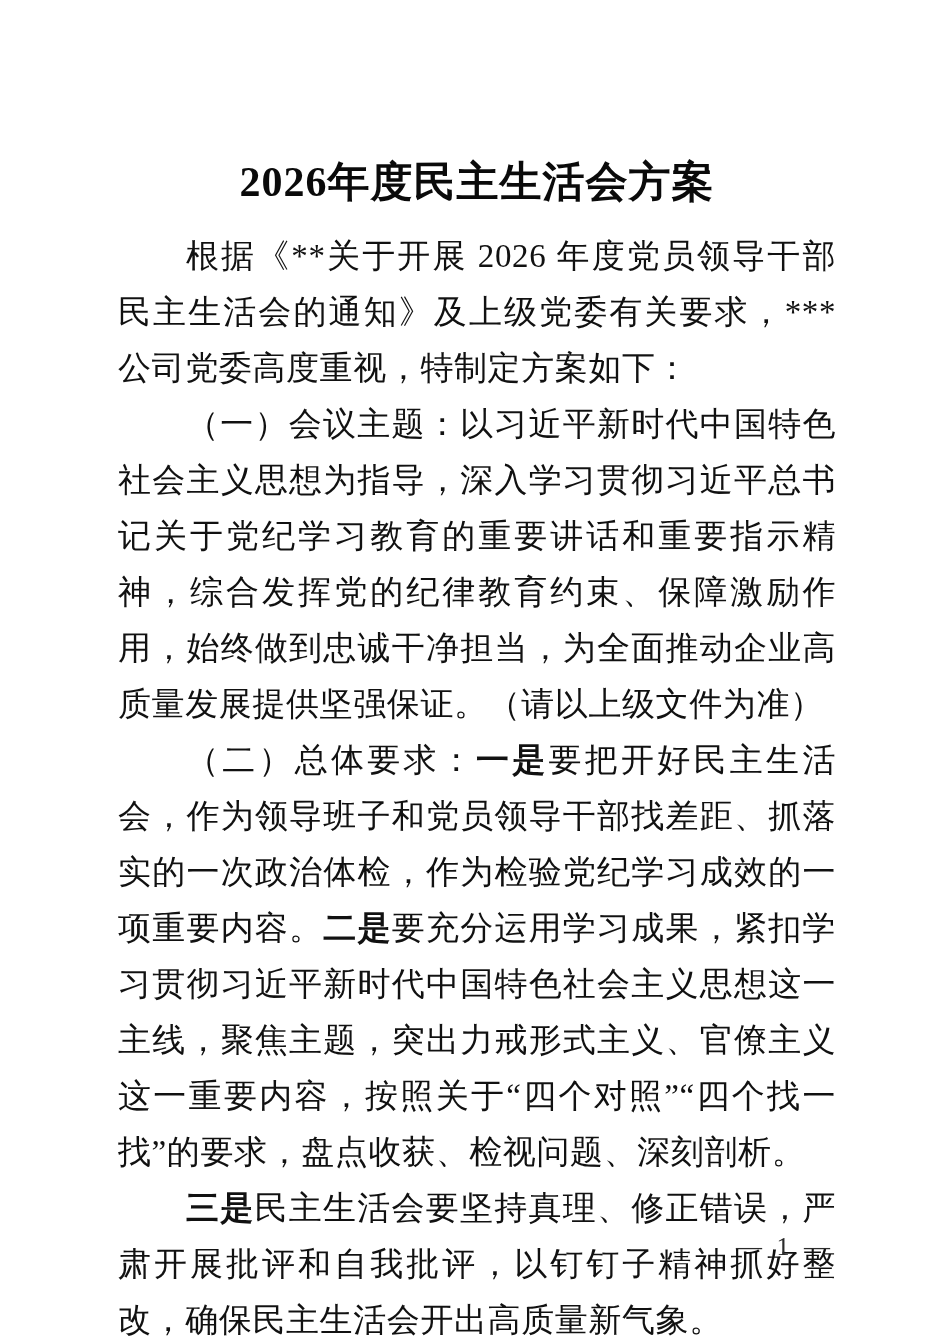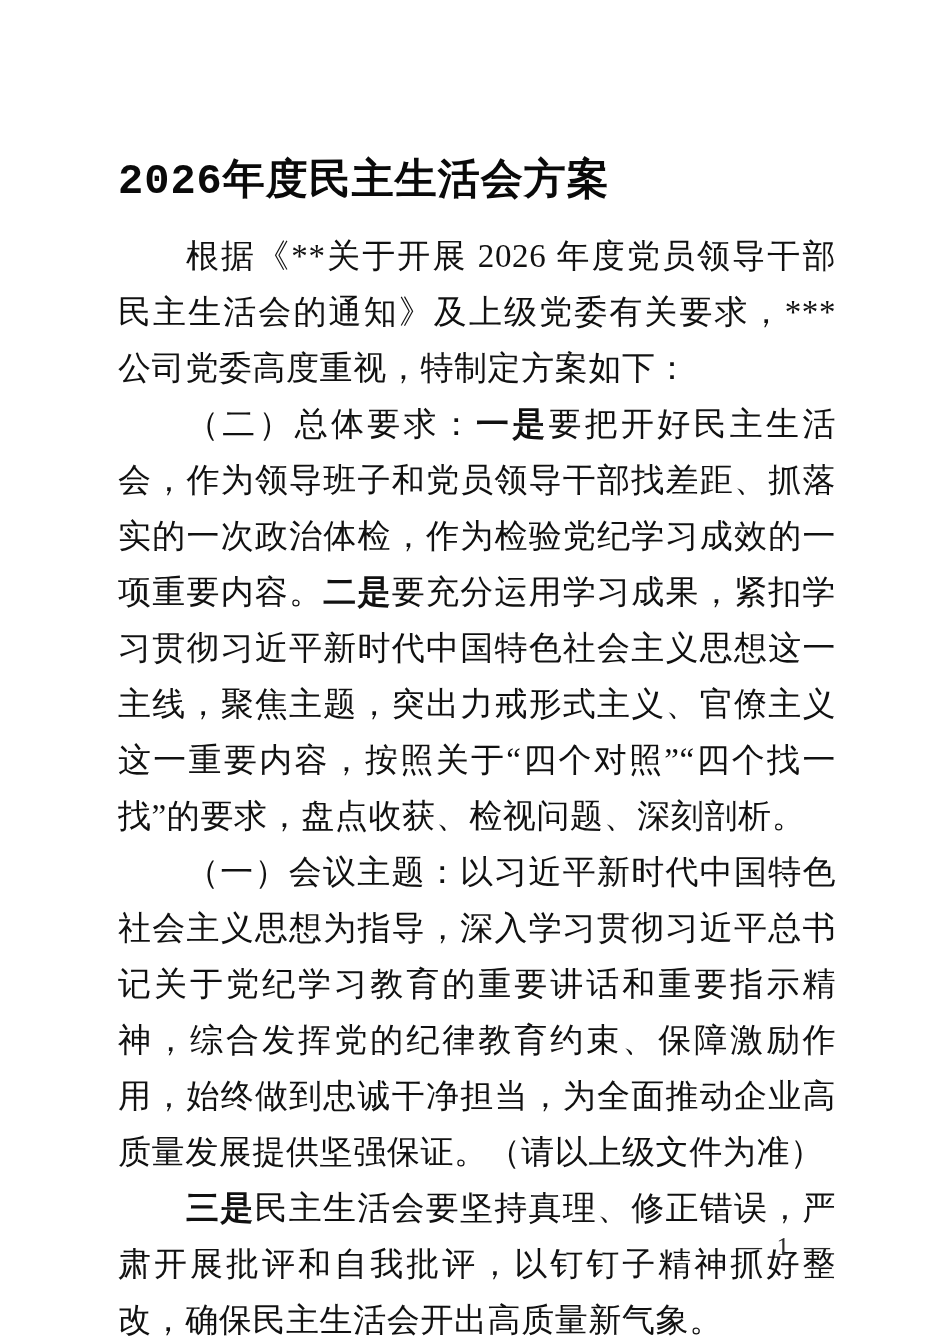--- a/index.html
+++ b/index.html
@@ -17,21 +17,22 @@
   }
   .content {
     position: absolute;
     left: 118px;
     top: 0;
     width: 718px;
   }
 
   
   .doc-title {
-    font-family: Liberation Mono, monospace;
+    text-align: center;
+    font-family: Liberation Serif, serif;
     font-weight: bold;
     font-size: 42px;
     line-height: 1.15;
     color: #0a0a0a;
     letter-spacing: 1px;
     margin: 0;
     padding-top: 158px;
     white-space: nowrap;
   }
 
@@ -93,23 +94,23 @@
 
 <div class="page">
 
   <div class="content">
 
     <h1 class="doc-title">2026年度民主生活会方案</h1>
 
     <p class="para first-para"><span>根据《**关于开展 2026 年度党员领导干部民主生活会的通知》及上级党委有关要求，***公司党委高度重视，特制定方案如下：</span></p>
 
 
+    <p class="para"><span>（一）会议主题：以习近平新时代中国特色社会主义思想为指导，深入学习贯彻习近平总书记关于党纪学习教育的重要讲话和重要指示精神，综合发挥党的纪律教育约束、保障激励作用，始终做到忠诚干净担当，为全面推动企业高质量发展提供坚强保证。（请以上级文件为准）</span></p>
+
     <p class="para"><span>（二）总体要求：</span><span class="em">一是</span><span>要把开好民主生活会，作为领导班子和党员领导干部找差距、抓落实的一次政治体检，作为检验党纪学习成效的一项重要内容。</span><span class="em">二是</span><span>要充分运用学习成果，紧扣学习贯彻习近平新时代中国特色社会主义思想这一主线，聚焦主题，突出力戒形式主义、官僚主义这一重要内容，按照关于“四个对照”“四个找一找”的要求，盘点收获、检视问题、深刻剖析。</span></p>
-
-    <p class="para"><span>（一）会议主题：以习近平新时代中国特色社会主义思想为指导，深入学习贯彻习近平总书记关于党纪学习教育的重要讲话和重要指示精神，综合发挥党的纪律教育约束、保障激励作用，始终做到忠诚干净担当，为全面推动企业高质量发展提供坚强保证。（请以上级文件为准）</span></p>
 
     <p class="para"><span class="em">三是</span><span>民主生活会要坚持真理、修正错误，严肃开展批评和自我批评，以钉钉子精神抓好整改，确保民主生活会开出高质量新气象。</span></p>
 
   </div>
 
   <div class="page-footer">
     <span class="footer-inner">— 1 —</span>
   </div>
 
 </div>

